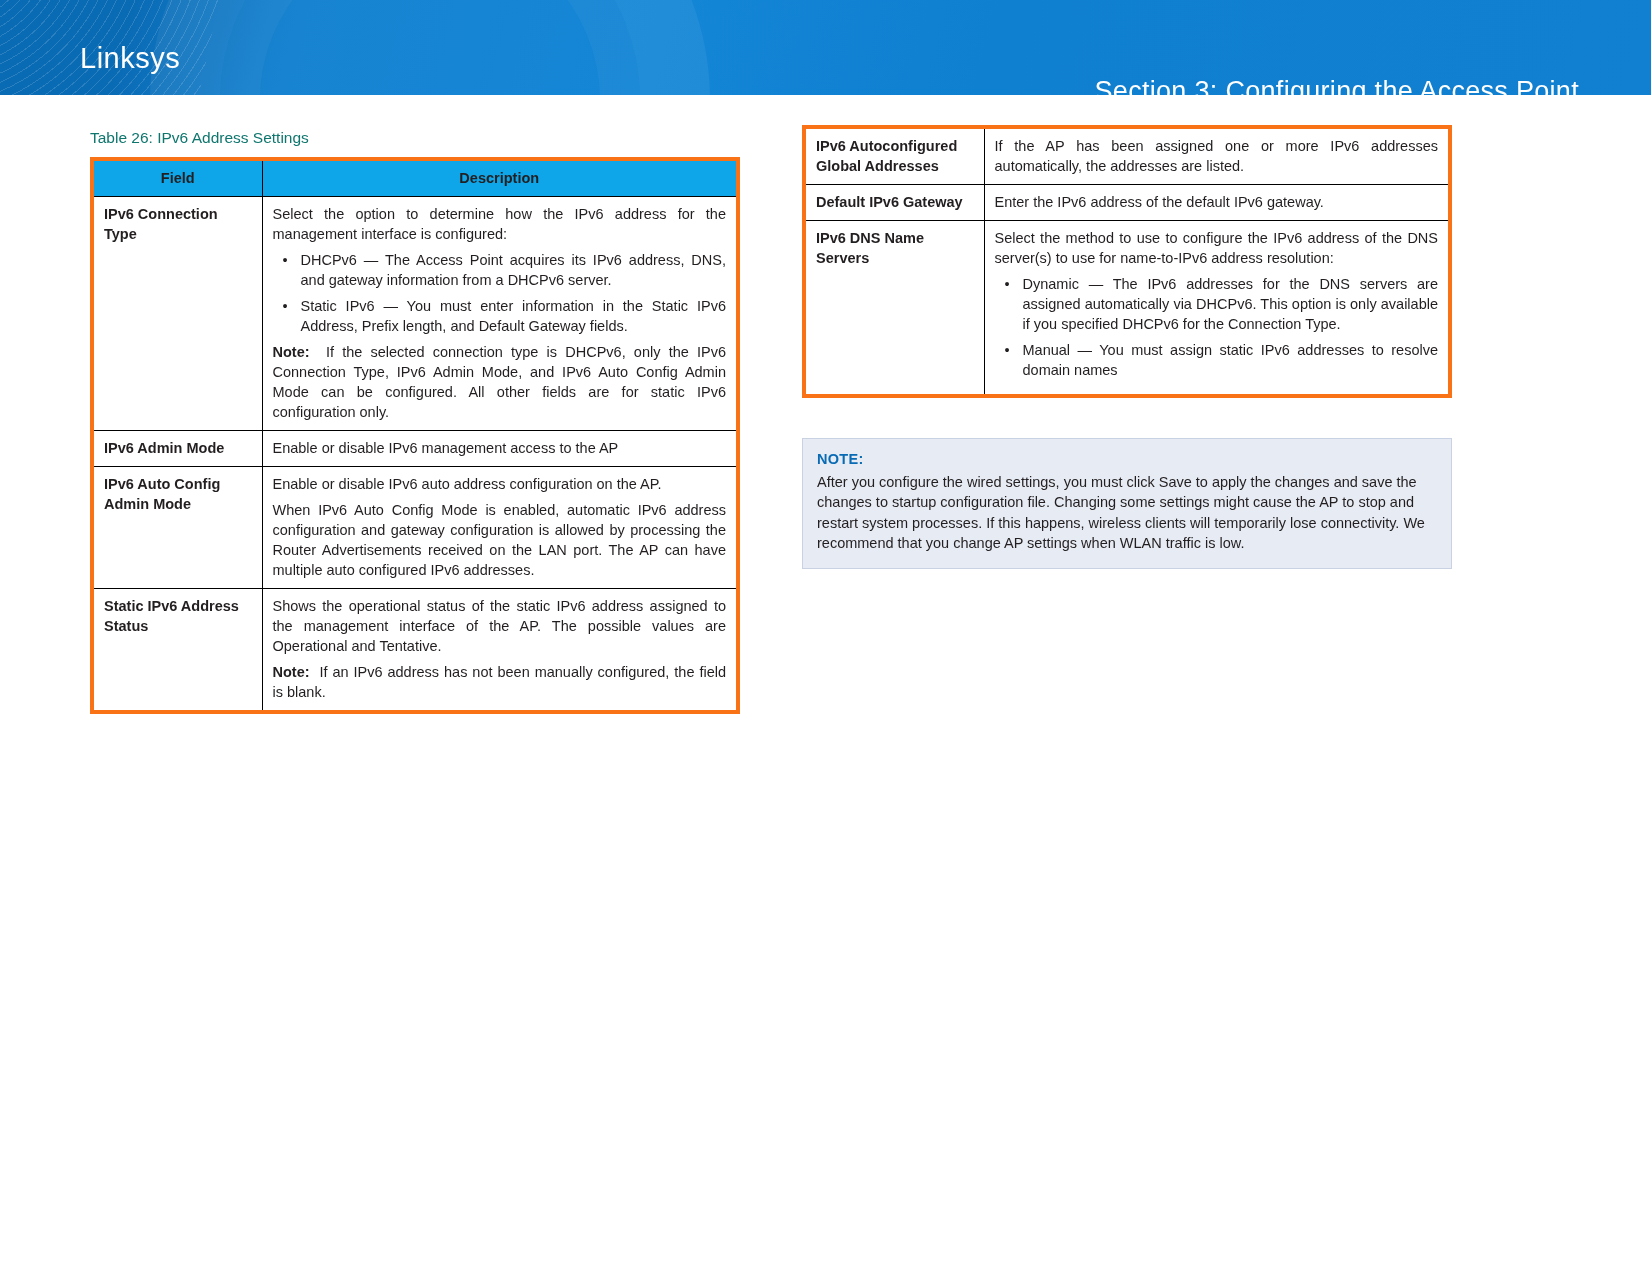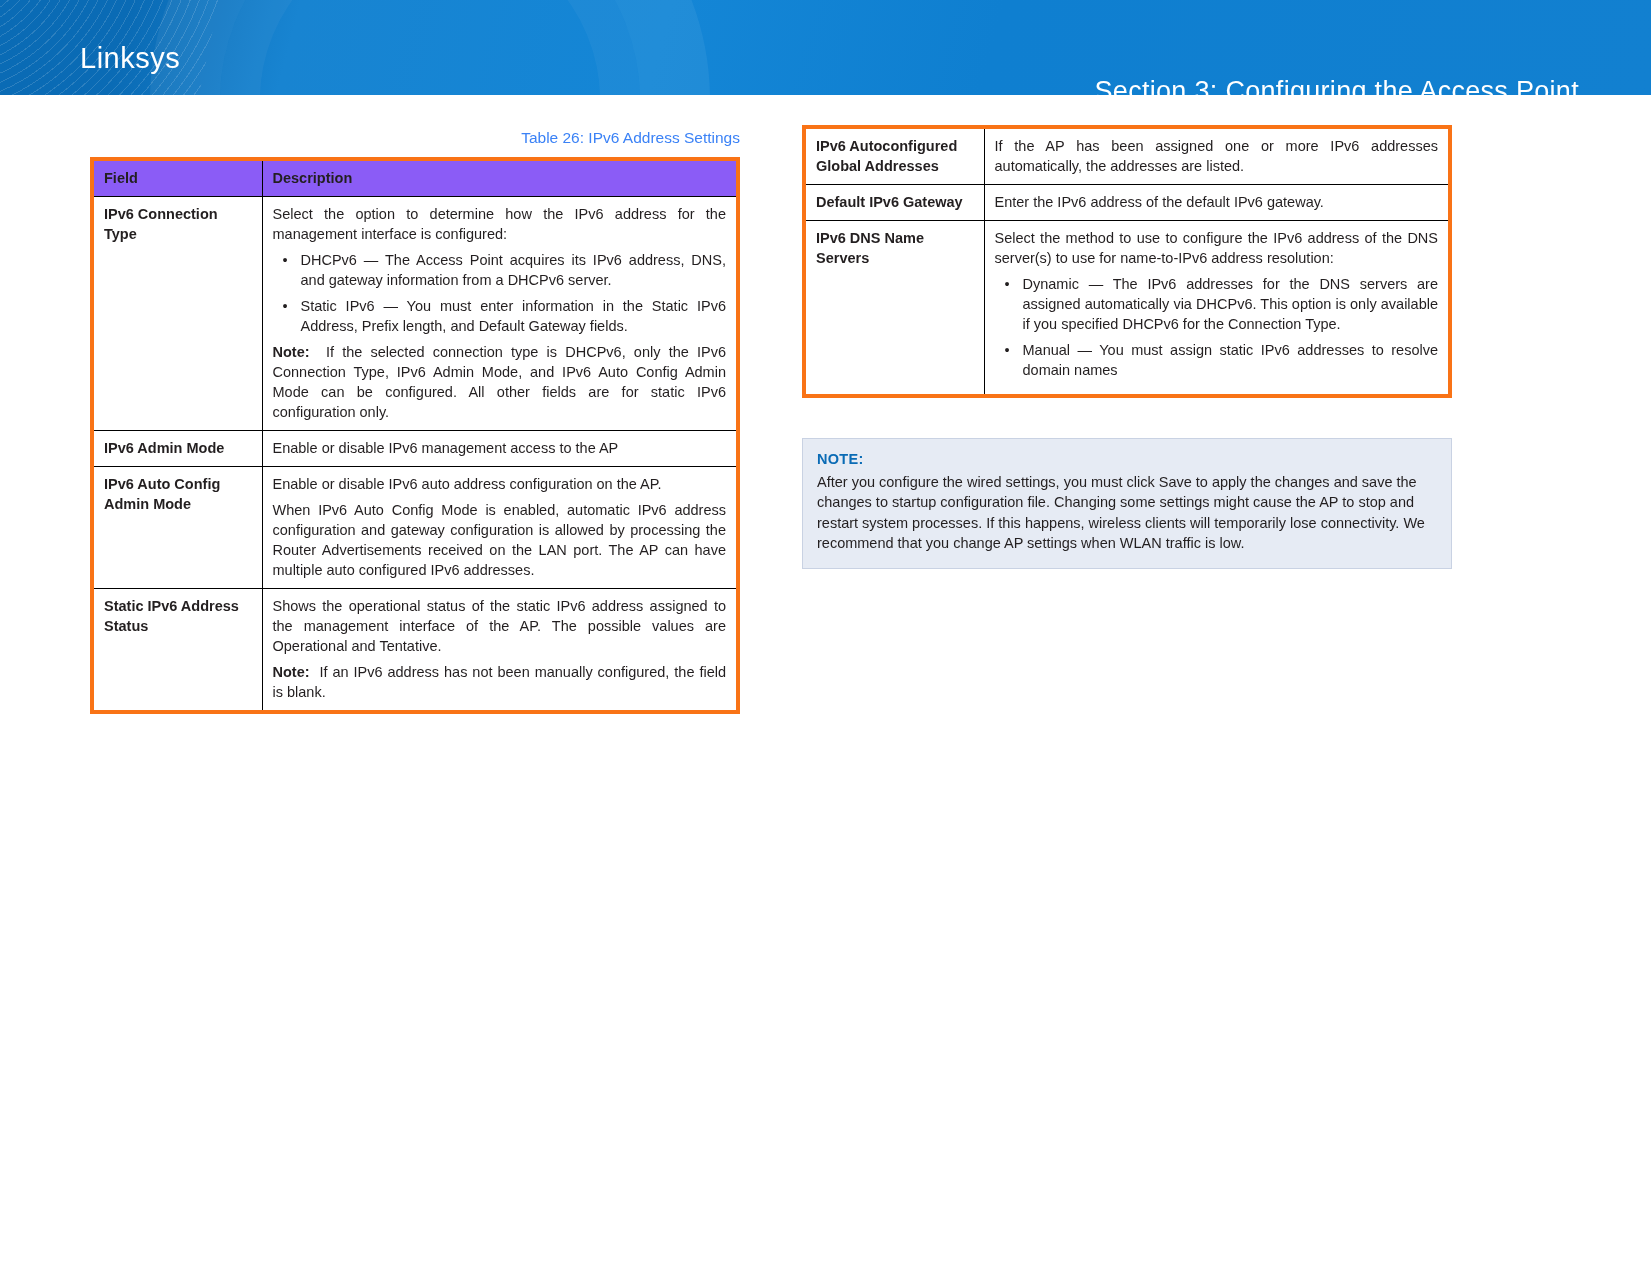--- a/index.html
+++ b/index.html
@@ -53,41 +53,41 @@
 .body-wrap {
   display: flex;
   gap: 62px;
   padding: 30px 80px 10px 90px;
   align-items: flex-start;
 }
 .col { width: 650px; }
 
 
 .table-caption {
-  text-align: right;
+  text-align: left;
   font-size: 15.5px;
-  color: #3b82f6;
+  color: #0f766e;
   margin: 4px 0 10px;
 }
 
 
 table.doc {
   width: 100%;
   border-collapse: collapse;
   border: 4px solid #f97316;
   table-layout: fixed;
 }
 table.doc th, table.doc td {
   border: 1px solid #000;
   padding: 7px 10px 8px;
   vertical-align: top;
   line-height: 1.38;
   text-align: left;
 }
-table.doc th { font-weight: 700; background: #8b5cf6; }
+table.doc th { font-weight: 700; background: #0ea5e9; text-align: center; }
 table.doc td.field { font-weight: 700; width: 170px; }
 table.doc.right td.field { width: 180px; }
 table.doc td p { margin: 0 0 6px; }
 table.doc td p:last-child { margin-bottom: 0; }
 table.doc ul { list-style: none; padding-left: 0; margin: 4px 0 6px; }
 table.doc ul li { position: relative; padding-left: 28px; margin-bottom: 6px; text-align: justify; }
 table.doc ul li::before { content: "•"; position: absolute; left: 10px; top: 0; }
 .just { text-align: justify; }
 .nlabel { font-weight: 700; }
 

